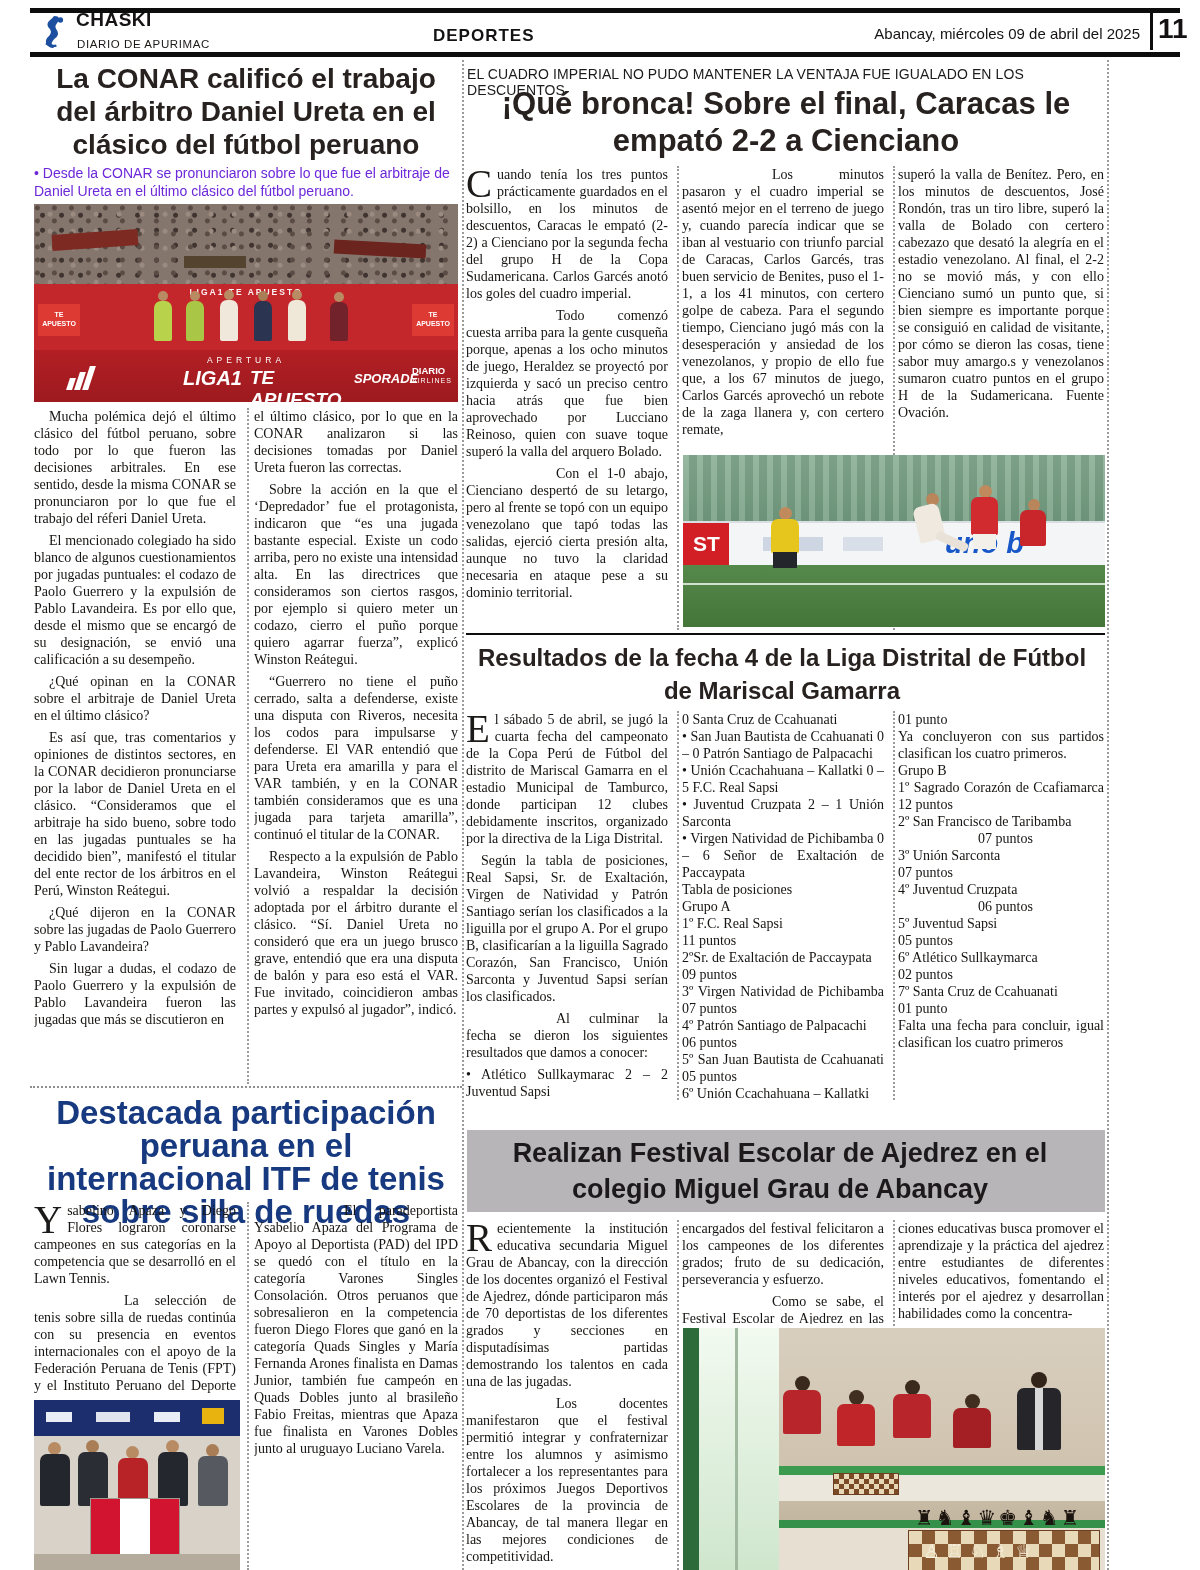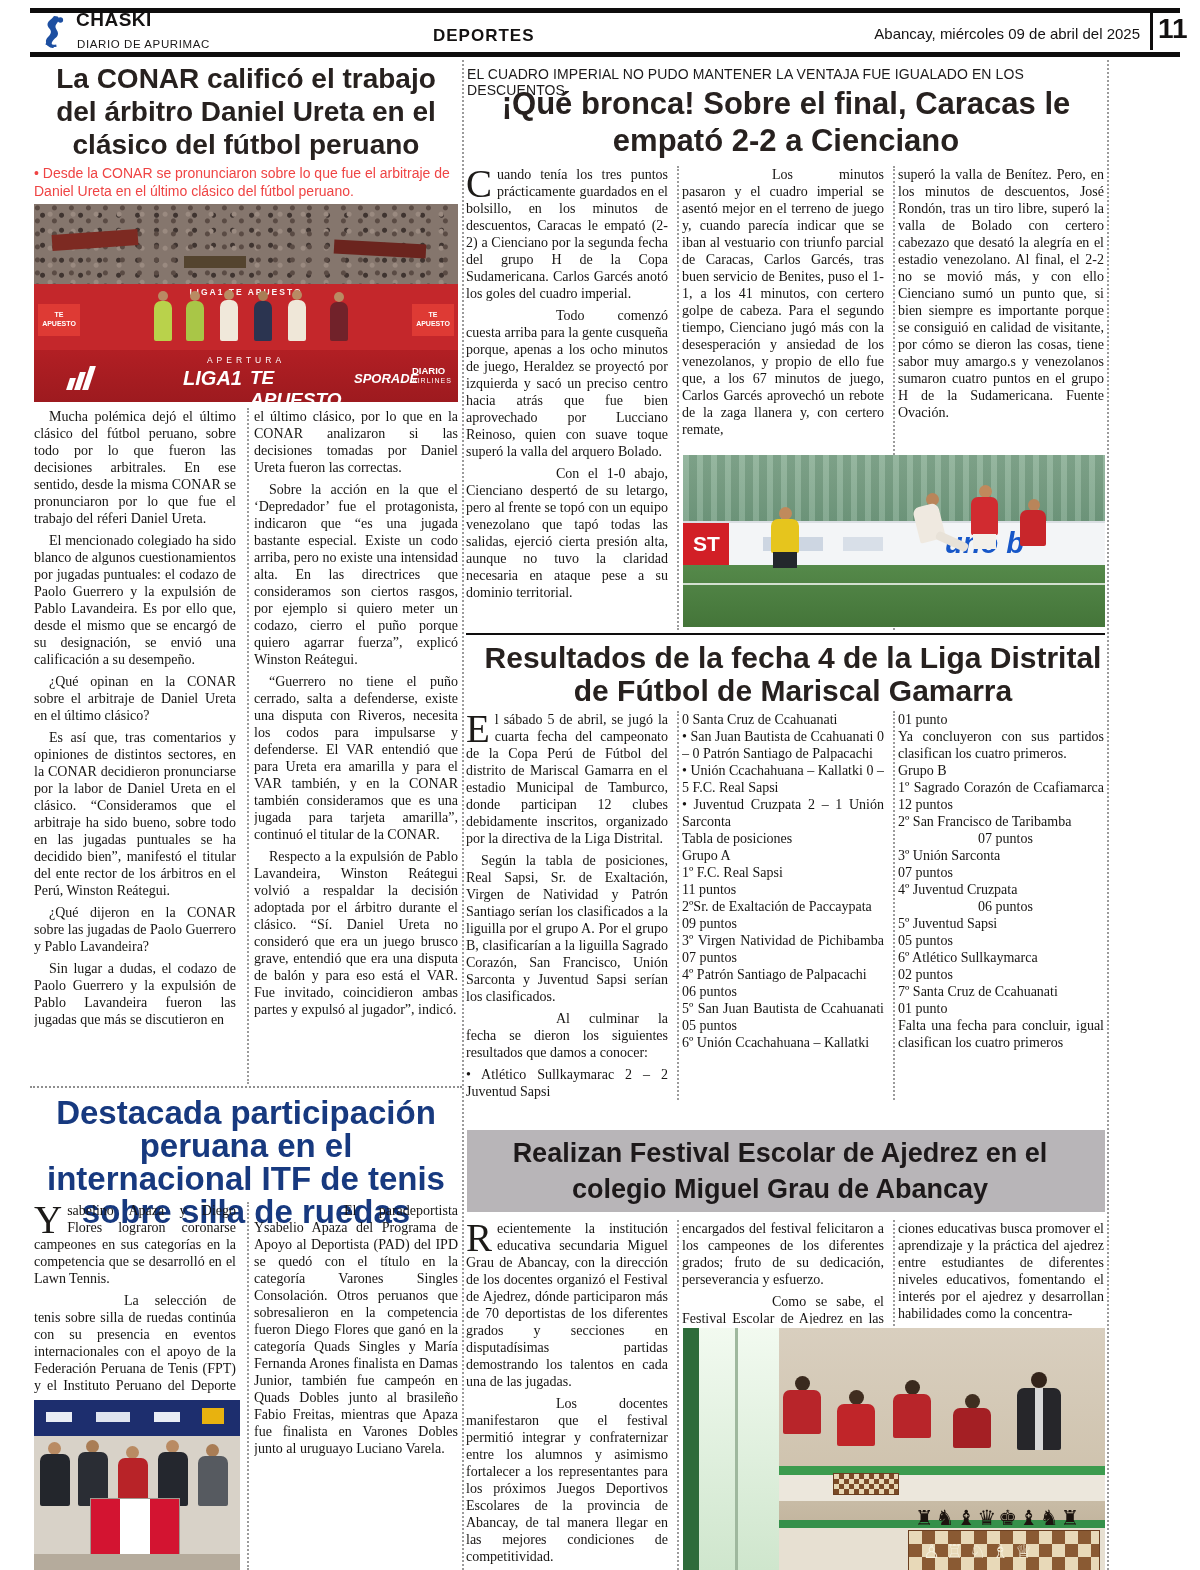--- a/index.html
+++ b/index.html
@@ -12,21 +12,21 @@
   .sans{font-family:"Liberation Sans",sans-serif;}
   .hl{font-family:"Liberation Sans",sans-serif;font-weight:700;color:#27211f;text-align:center;}
   .body-col{font-size:14px;line-height:17px;text-align:justify;overflow:hidden;}
   .body-col p{margin:0 0 5px 0;text-indent:15px;}
   .body-col p.p0{text-indent:0;}
   .body-col p.pbig{text-indent:90px;}
   .body-col p.pdc{text-indent:0;}
   .body-col p.line{margin:0;text-indent:0;}
   .body-col p.pts{margin:0;text-indent:80px;}
   .dc{float:left;font-size:39px;line-height:31px;padding:2px 5px 0 0;font-family:"Liberation Serif",serif;color:#1c1a18;}
-  .lead{font-family:"Liberation Sans",sans-serif;font-size:14px;line-height:18px;color:#ef4444;text-align:left;}
+  .lead{font-family:"Liberation Sans",sans-serif;font-size:14px;line-height:18px;color:#6d28d9;text-align:left;}
   .kicker{font-family:"Liberation Sans",sans-serif;font-size:14px;letter-spacing:.1px;color:#1c1a1a;}
   .photo{overflow:hidden;z-index:2;}
   .head{position:absolute;border-radius:50%;}
   .torso{position:absolute;border-radius:7px 7px 2px 2px;}
   .wtxt{position:absolute;color:#ffffff;font-family:"Liberation Sans",sans-serif;}
 </style>
 </head>
 <body>
 
 <div class="page">
@@ -161,34 +161,35 @@
     <div class="head" style="left:243px;top:38px;width:13px;height:13px;background:#b9855a;"></div>
     <div class="torso" style="left:233px;top:50px;width:26px;height:36px;background:#efe9e0;transform:rotate(-14deg);"></div>
     <div class="abs" style="left:252px;top:82px;width:34px;height:9px;background:#e8e2d8;transform:rotate(24deg);border-radius:4px;"></div>
     <div class="head" style="left:296px;top:30px;width:13px;height:13px;background:#c08a5c;"></div>
     <div class="torso" style="left:288px;top:42px;width:27px;height:38px;background:#d12b30;"></div>
     <div class="abs" style="left:290px;top:79px;width:23px;height:15px;background:#f3f0ea;"></div>
     <div class="head" style="left:345px;top:44px;width:12px;height:12px;background:#b9855a;"></div>
     <div class="torso" style="left:337px;top:55px;width:26px;height:36px;background:#c8262b;"></div>
   </div>
 
-  <div class="abs hl" style="left:473px;top:641px;width:640px;font-size:30px;line-height:33px;">Resultados de la fecha 4 de la Liga Distrital de Fútbol de Mariscal Gamarra</div>
+  <div class="abs hl" style="left:462px;top:641px;width:640px;font-size:24px;line-height:33px;">Resultados de la fecha 4 de la Liga Distrital de Fútbol de Mariscal Gamarra</div>
 
   <div class="abs body-col" style="left:466px;top:711px;width:202px;height:389px;">
     <p class="pdc"><span class="dc">E</span><span>l sábado 5 de abril, se jugó la cuarta fecha del campeonato de la Copa Perú de Fútbol del distrito de Mariscal Gamarra en el estadio Municipal de Tamburco, donde participan 12 clubes debidamente inscritos, organizado por la directiva de la Liga Distrital.</span></p>
     <p>Según la tabla de posiciones, Real Sapsi, Sr. de Exaltación, Virgen de Natividad y Patrón Santiago serían los clasificados a la liguilla por el grupo A. Por el grupo B, clasificarían a la liguilla Sagrado Corazón, San Francisco, Unión Sarconta y Juventud Sapsi serían los clasificados.</p>
     <p class="pbig">Al culminar la fecha se dieron los siguientes resultados que damos a conocer:</p>
     <p class="line">• Atlético Sullkaymarac 2 – 2 Juventud Sapsi</p>
 
   </div>
   <div class="abs body-col" style="left:682px;top:711px;width:202px;height:389px;">
     <p class="line">0 Santa Cruz de Ccahuanati</p>
     <p class="line">• San Juan Bautista de Ccahuanati 0 – 0 Patrón Santiago de Palpacachi</p>
     <p class="line">• Unión Ccachahuana – Kallatki 0 – 5 F.C. Real Sapsi</p>
     <p class="line">• Juventud Cruzpata 2 – 1 Unión Sarconta</p>
+    <p class="line">• Virgen Natividad de Pichibamba 0 – 6 Señor de Exaltación de Paccaypata</p>
     <p class="line">Tabla de posiciones</p>
     <p class="line">Grupo A</p>
     <p class="line">1º F.C. Real Sapsi</p>
     <p class="line">11 puntos</p>
     <p class="line">2ºSr. de Exaltación de Paccaypata</p>
     <p class="line">09 puntos</p>
     <p class="line">3º Virgen Natividad de Pichibamba         07 puntos</p>
     <p class="line">4º Patrón Santiago de Palpacachi</p>
     <p class="line">06 puntos</p>
     <p class="line">5º San Juan Bautista de Ccahuanati      05 puntos</p>

